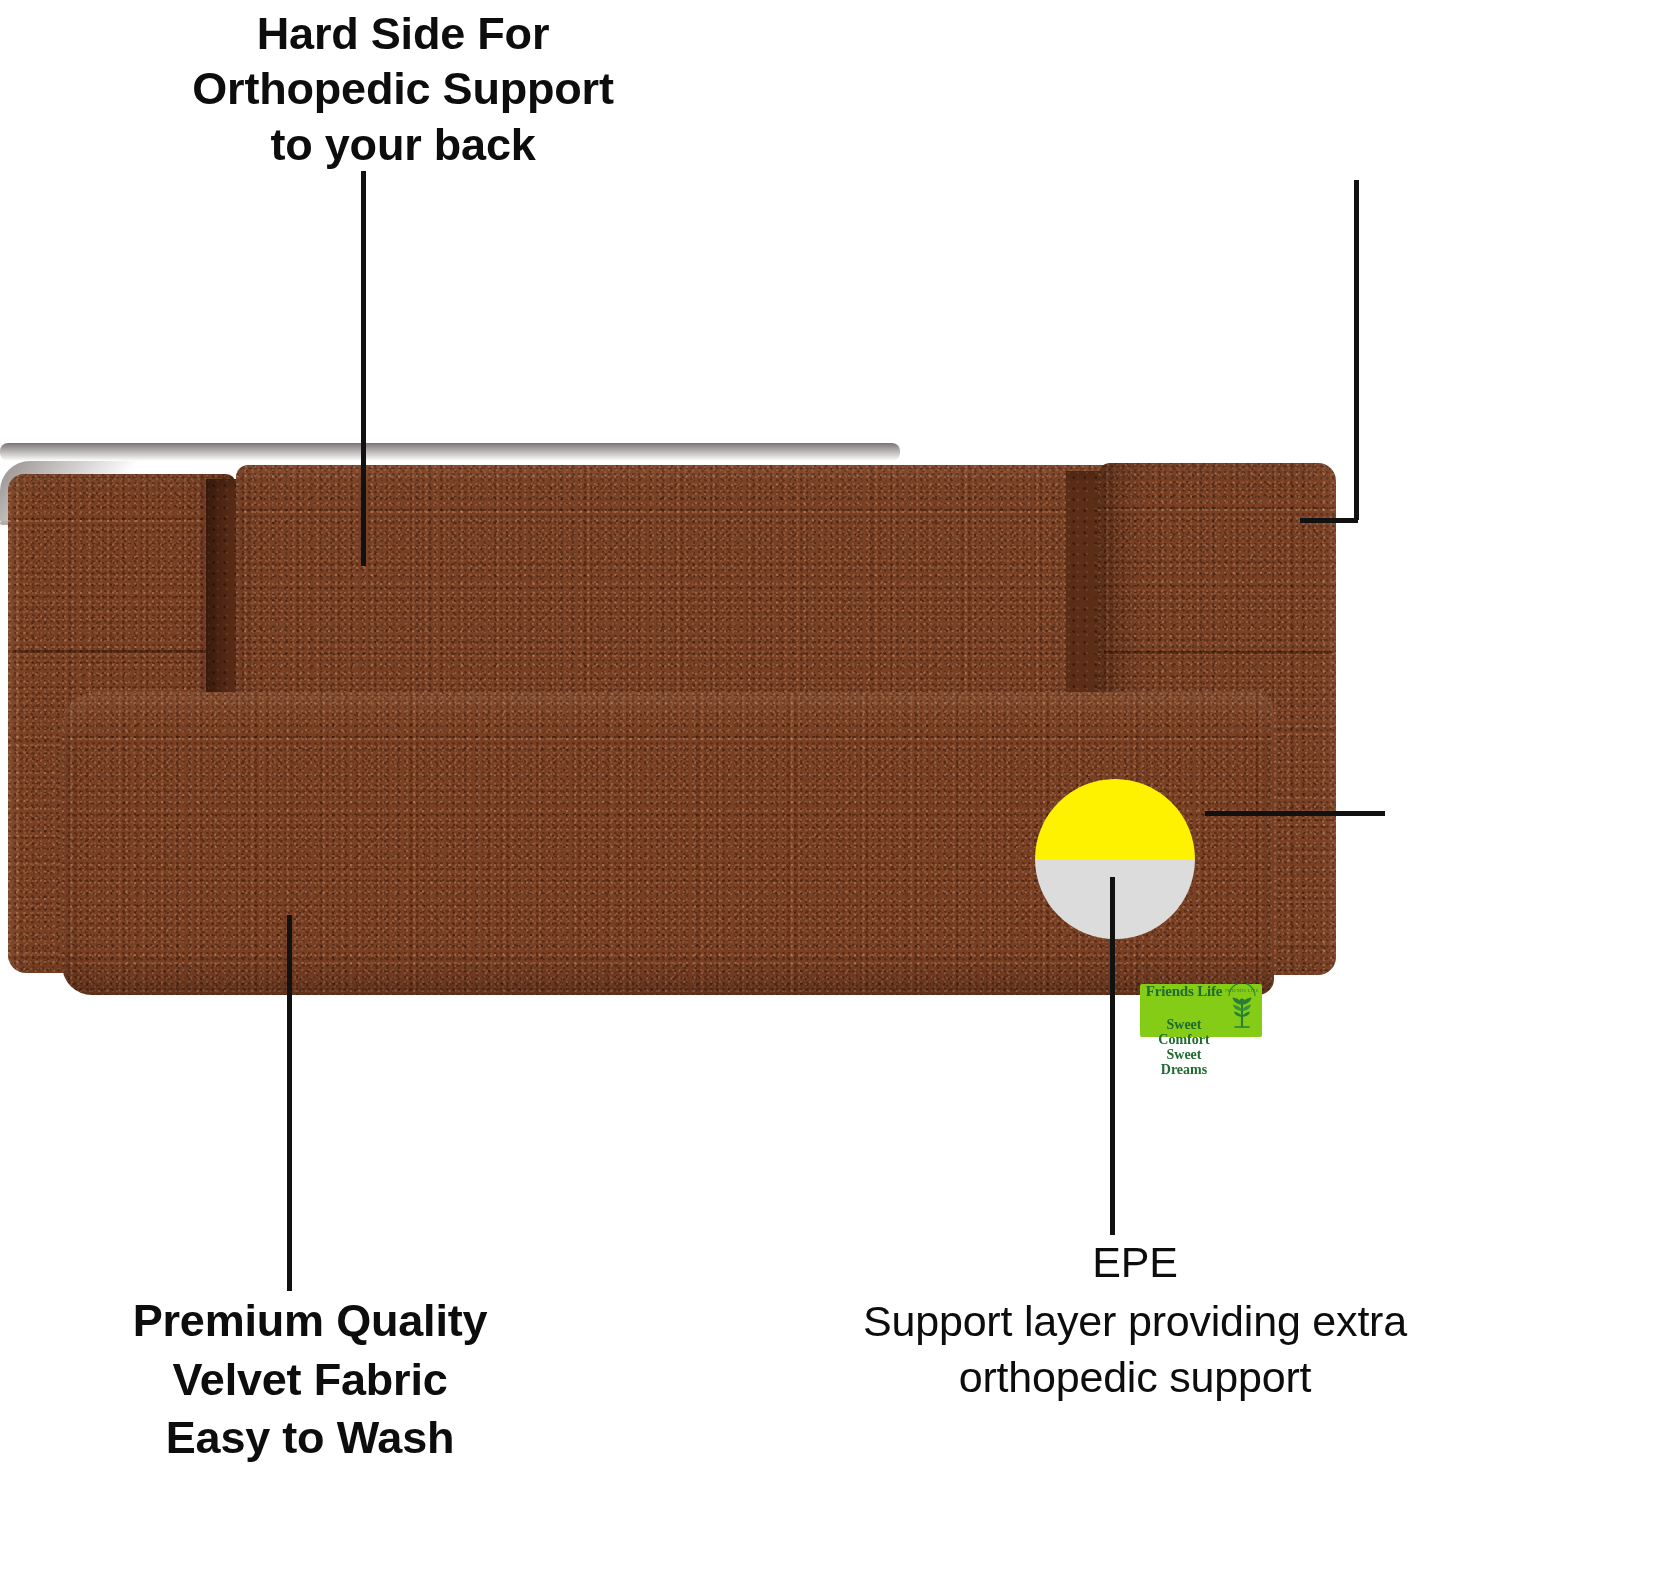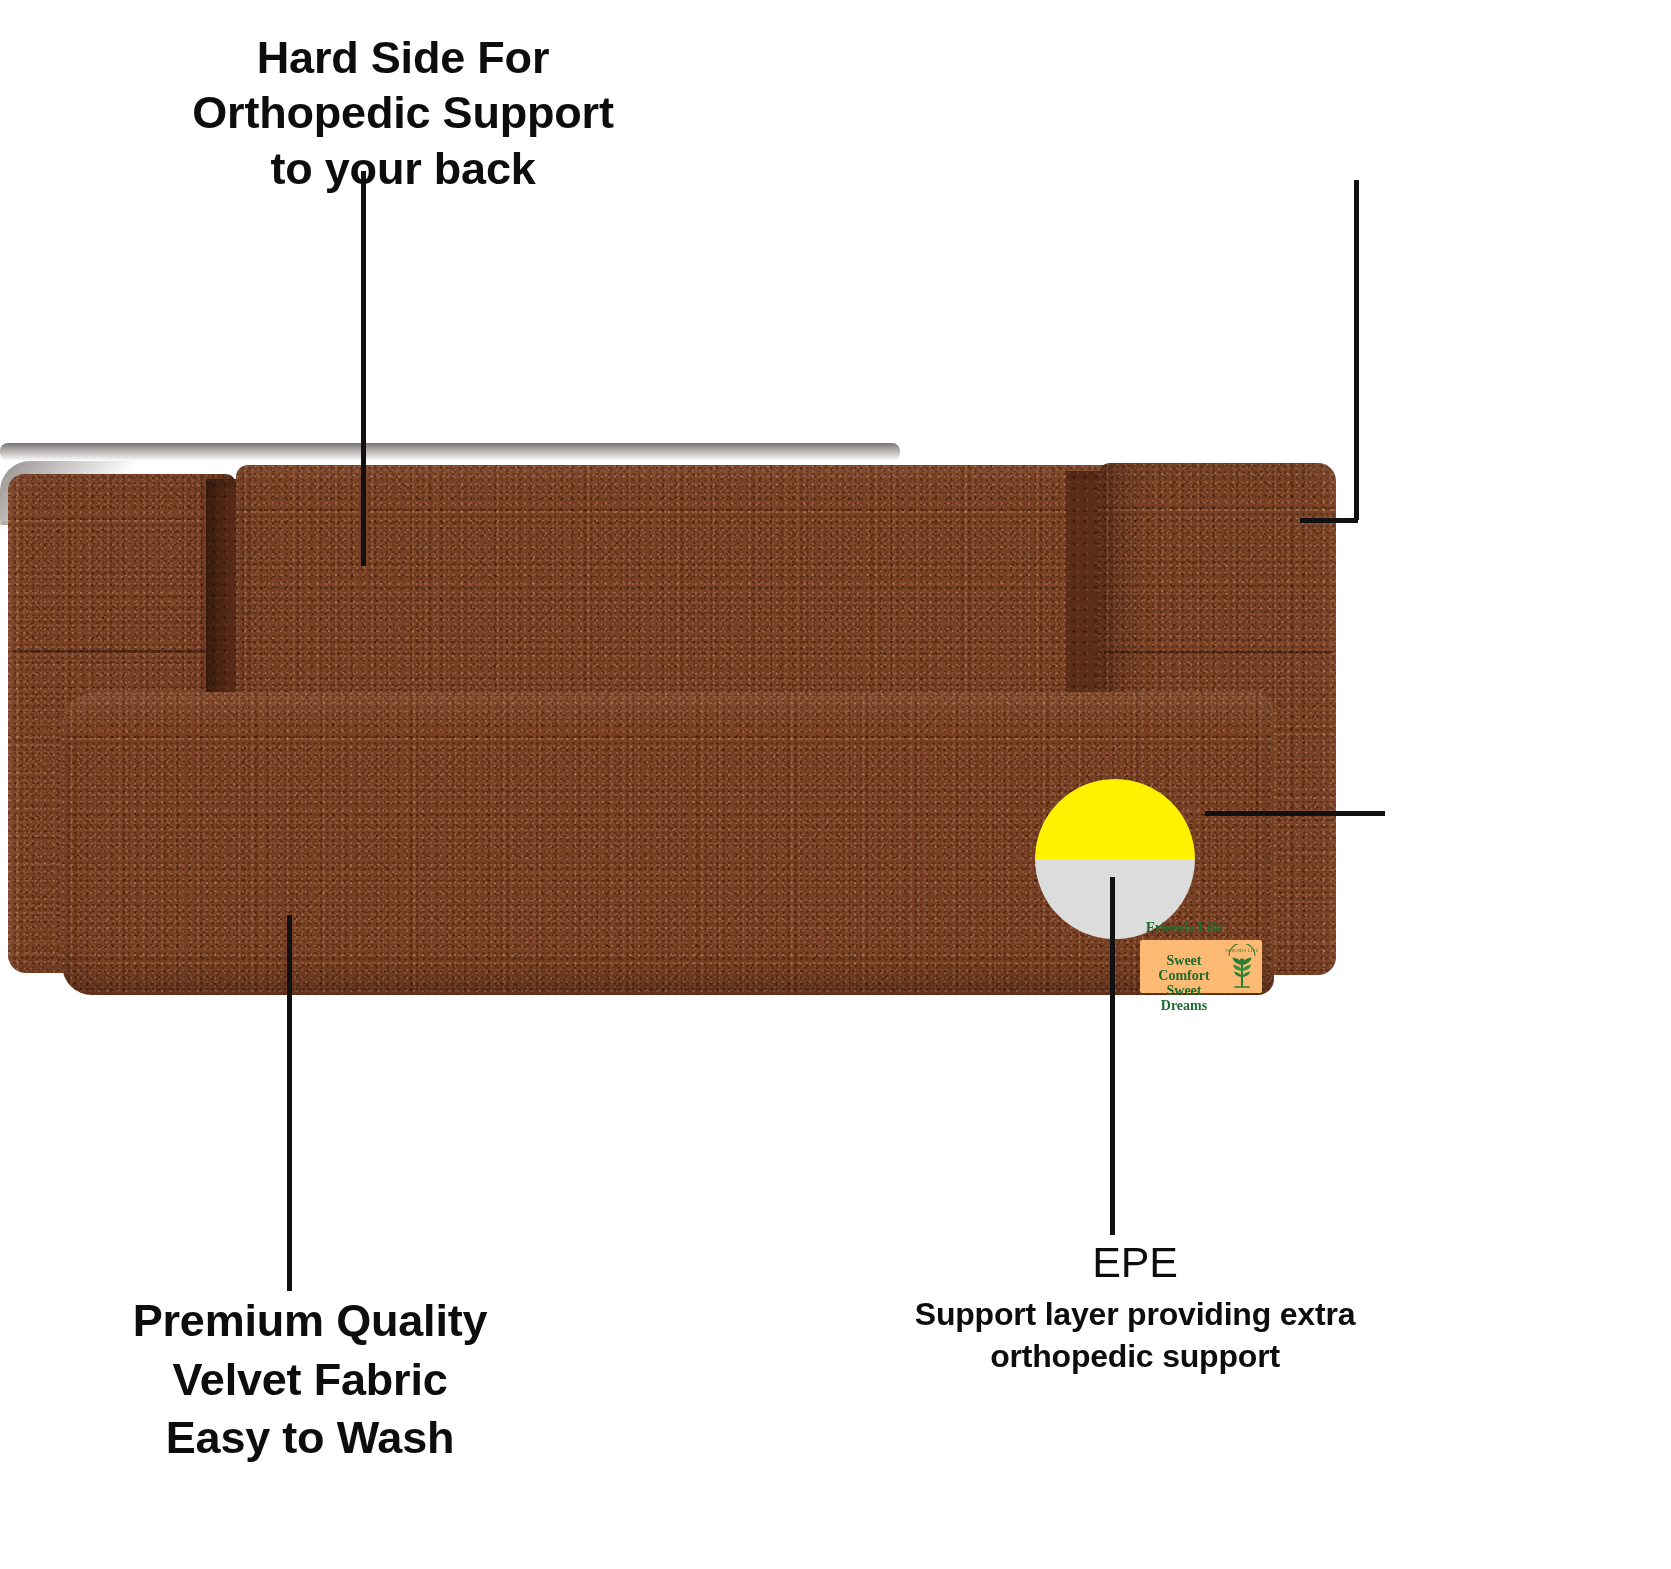--- a/index.html
+++ b/index.html
@@ -27,21 +27,20 @@
     line-height: 1.23;
     letter-spacing: -0.2px;
     text-align: center;
     white-space: pre-line;
   }
   .callout.light { font-weight: 500; text-align: center; }
 
   #callout-hard-side {
     left: 118px; top: 6px; width: 570px;
     font-size: 45px;
-    margin-top: 24px;
   }
   #callout-zippers {
     left: 1048px; top: 6px; width: 612px;
     font-size: 45px;
   }
   #callout-hd-foam {
     left: 1358px; top: 664px; width: 300px;
     font-size: 43px;
     line-height: 1.28;
   }
@@ -50,22 +49,22 @@
     font-size: 45px;
     line-height: 1.30;
   }
   #callout-epe-title {
     left: 810px; top: 1236px; width: 650px;
     font-size: 43px;
     font-weight: 500;
   }
   #callout-epe-body {
     left: 790px; top: 1294px; width: 690px;
-    font-size: 32px;
-    font-weight: 700;
+    font-size: 43px;
+    font-weight: 400;
     line-height: 1.30;
   }
 
   
   .leader {
     position: absolute;
     background: #111111;
   }
   .leader.v { width: 5px; }
   .leader.h { height: 5px; }
@@ -201,26 +200,26 @@
   }
   #layer-badge .half-bottom {
     position: absolute; left: 0; top: 50%;
     width: 100%; height: 50%;
     background: #dcdcdc;
   }
 
   
   #brand-tag {
     position: absolute;
-    left: 1140px; top: 940px;
+    left: 1140px; top: 984px;
     width: 122px; height: 53px;
-    background: #fdba74;
+    background: #84cc16;
     border-radius: 2px;
     display: flex;
-    align-items: center;
+    align-items: flex-start;
     padding: 0 3px;
     box-sizing: border-box;
   }
   #brand-text {
     flex: 1;
     text-align: center;
     line-height: 1;
   }
   #brand-name {
     display: block;

